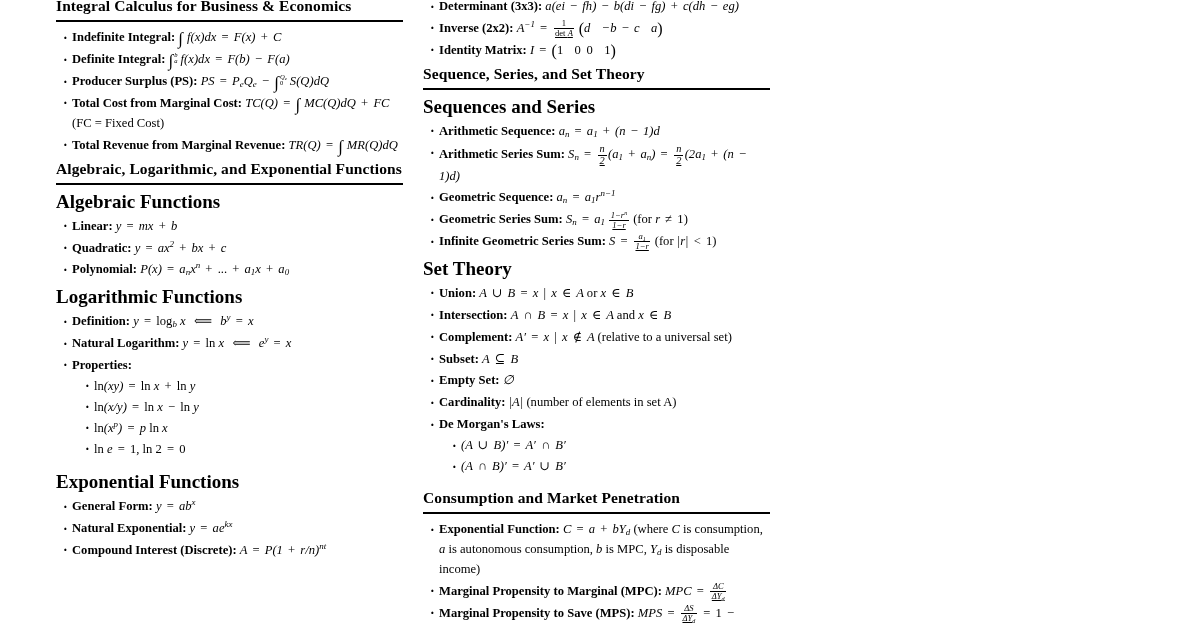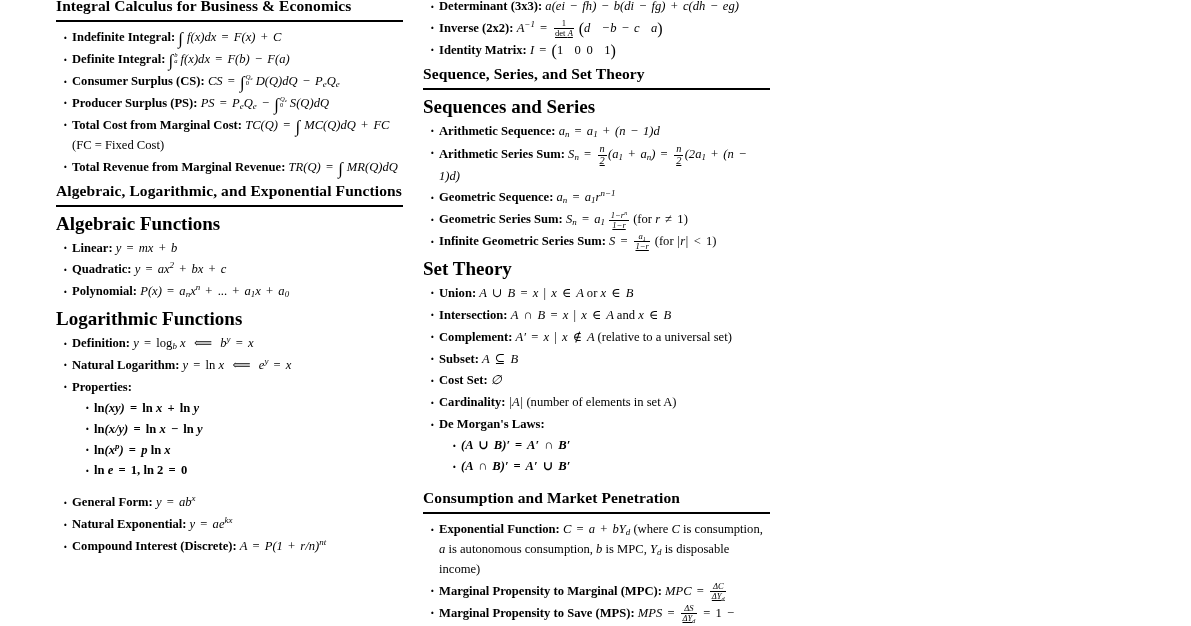--- a/index.html
+++ b/index.html
@@ -69,21 +69,20 @@
     position: absolute;
     left: 0;
     top: -0.5px;
     font-size: 14px;
     font-weight: bold;
     line-height: 1.58;
   }
   ul.bullets ul.bullets {
     padding-left: 13px;
     margin: 1px 0 12px 0;
-    font-weight: bold;
   }
   ul.bullets ul.bullets > li {
     margin-bottom: 1px;
   }
   .lbl { font-weight: bold; margin-top: 42px; }
   .mt  { font-style: italic; font-family: "Liberation Serif","DejaVu Serif",serif; }
   .rm  { font-style: normal; }
   sub, sup {
     font-size: 71%;
     line-height: 0;
@@ -144,27 +143,20 @@
         </span>
       </li>
       <li>
         <span class="lbl">Definite Integral:</span>
         <span class="mt">
           <span class="intg">∫</span><span class="lim"><span class="hi"><i>b</i></span><span class="lo"><i>a</i></span></span>
           f(x)dx <span class="rm op">=</span> F(b) <span class="rm op">−</span> F(a)
         </span>
       </li>
       <li>
-        <span class="lbl">Consumer Surplus (CS):</span>
-        <span class="mt">
-          CS <span class="rm op">=</span> <span class="intg">∫</span><span class="lim"><span class="hi"><i>Q<sub>e</sub></i></span><span class="lo">0</span></span>
-          D(Q)dQ <span class="rm op">−</span> P<sub>e</sub>Q<sub>e</sub>
-        </span>
-      </li>
-      <li>
         <span class="lbl">Producer Surplus (PS):</span>
         <span class="mt">
           PS <span class="rm op">=</span> P<sub>e</sub>Q<sub>e</sub> <span class="rm op">−</span>
           <span class="intg">∫</span><span class="lim"><span class="hi"><i>Q<sub>e</sub></i></span><span class="lo">0</span></span>
           S(Q)dQ
         </span>
       </li>
       <li>
         <span class="lbl">Total Cost from Marginal Cost:</span>
         <span class="mt">
@@ -220,20 +212,21 @@
           <li>
             <span class="mt"><span class="rm">ln</span>(x<sup>p</sup>) <span class="rm op">=</span> p <span class="rm">ln</span> x</span>
           </li>
           <li>
             <span class="mt"><span class="rm">ln</span> e <span class="rm op">=</span> <span class="rm">1,</span> <span class="rm">ln 2</span> <span class="rm op">=</span> <span class="rm">0</span></span>
           </li>
         </ul>
       </li>
     </ul>
 
+    <h3 class="sub-title">Exponential Functions</h3>
     <ul class="bullets">
       <li>
         <span class="lbl">General Form:</span>
         <span class="mt">y <span class="rm op">=</span> ab<sup>x</sup></span>
       </li>
       <li>
         <span class="lbl">Natural Exponential:</span>
         <span class="mt">y <span class="rm op">=</span> ae<sup>kx</sup></span>
       </li>
       <li>
@@ -320,21 +313,21 @@
       </li>
       <li>
         <span class="lbl">Complement:</span>
         <span class="mt">A′ <span class="rm op">=</span> x <span class="rm op">|</span> x <span class="rm op">∉</span> A <span class="rm">(relative to a universal set)</span></span>
       </li>
       <li>
         <span class="lbl">Subset:</span>
         <span class="mt">A <span class="rm op">⊆</span> B</span>
       </li>
       <li>
-        <span class="lbl">Cost Set:</span>
+        <span class="lbl">Empty Set:</span>
         <span class="mt">∅</span>
       </li>
       <li>
         <span class="lbl">Cardinality:</span>
         <span class="mt">|A| <span class="rm">(number of elements in set A)</span></span>
       </li>
       <li>
         <span class="lbl">De Morgan's Laws:</span>
         <ul class="bullets">
           <li>

